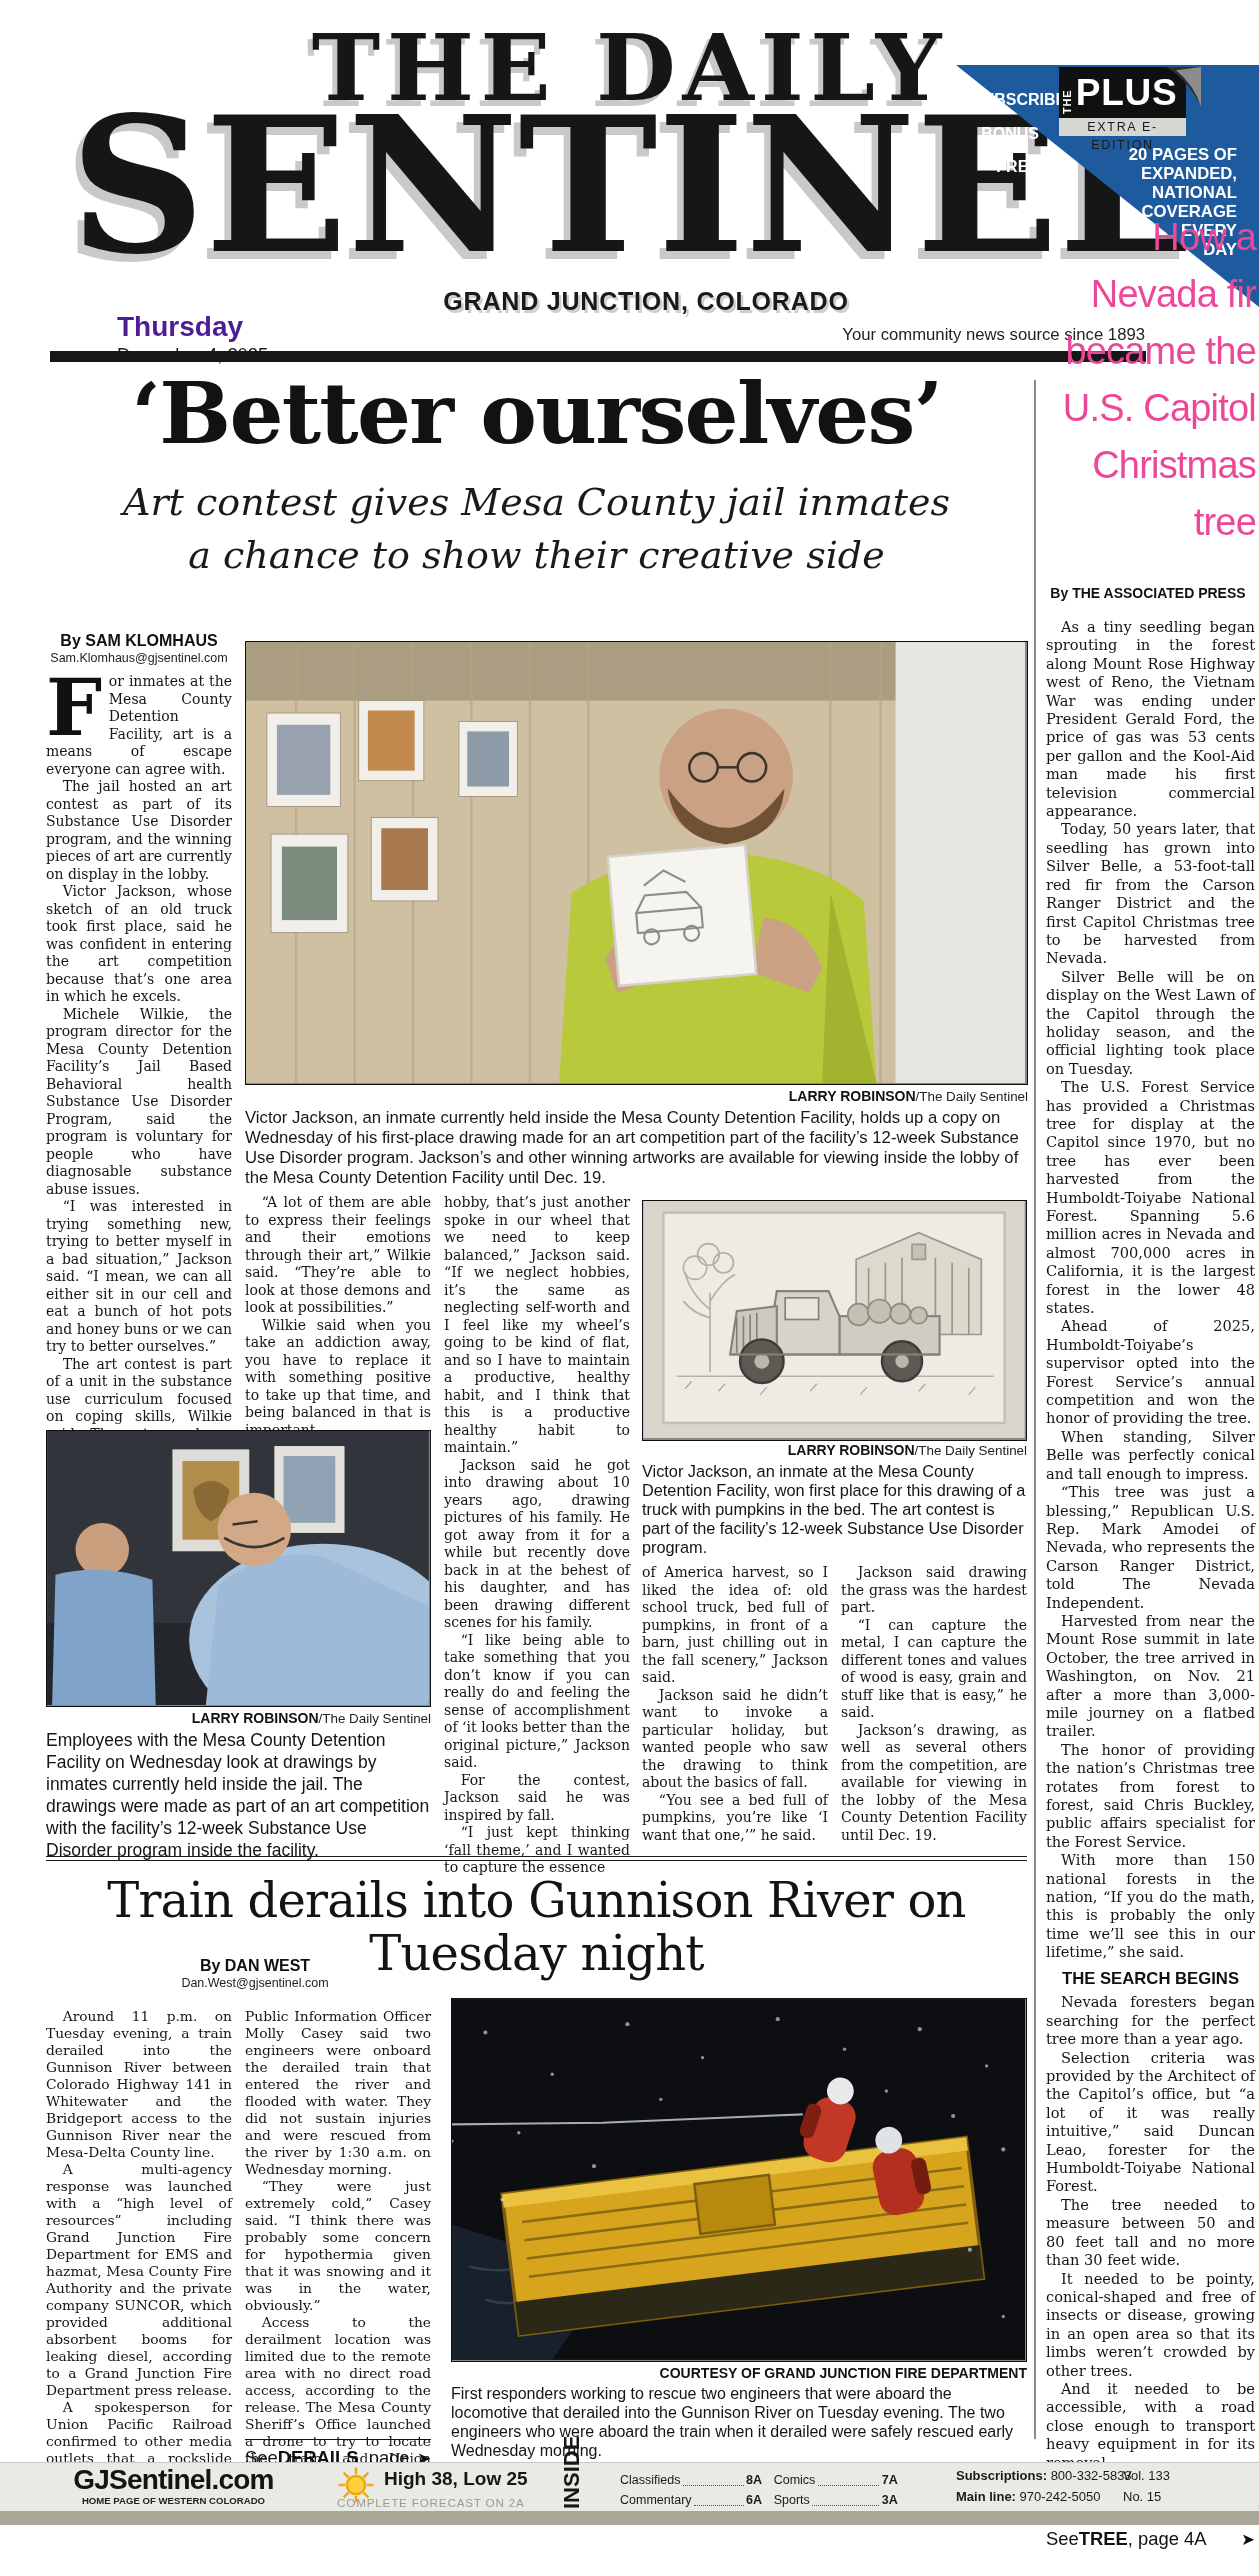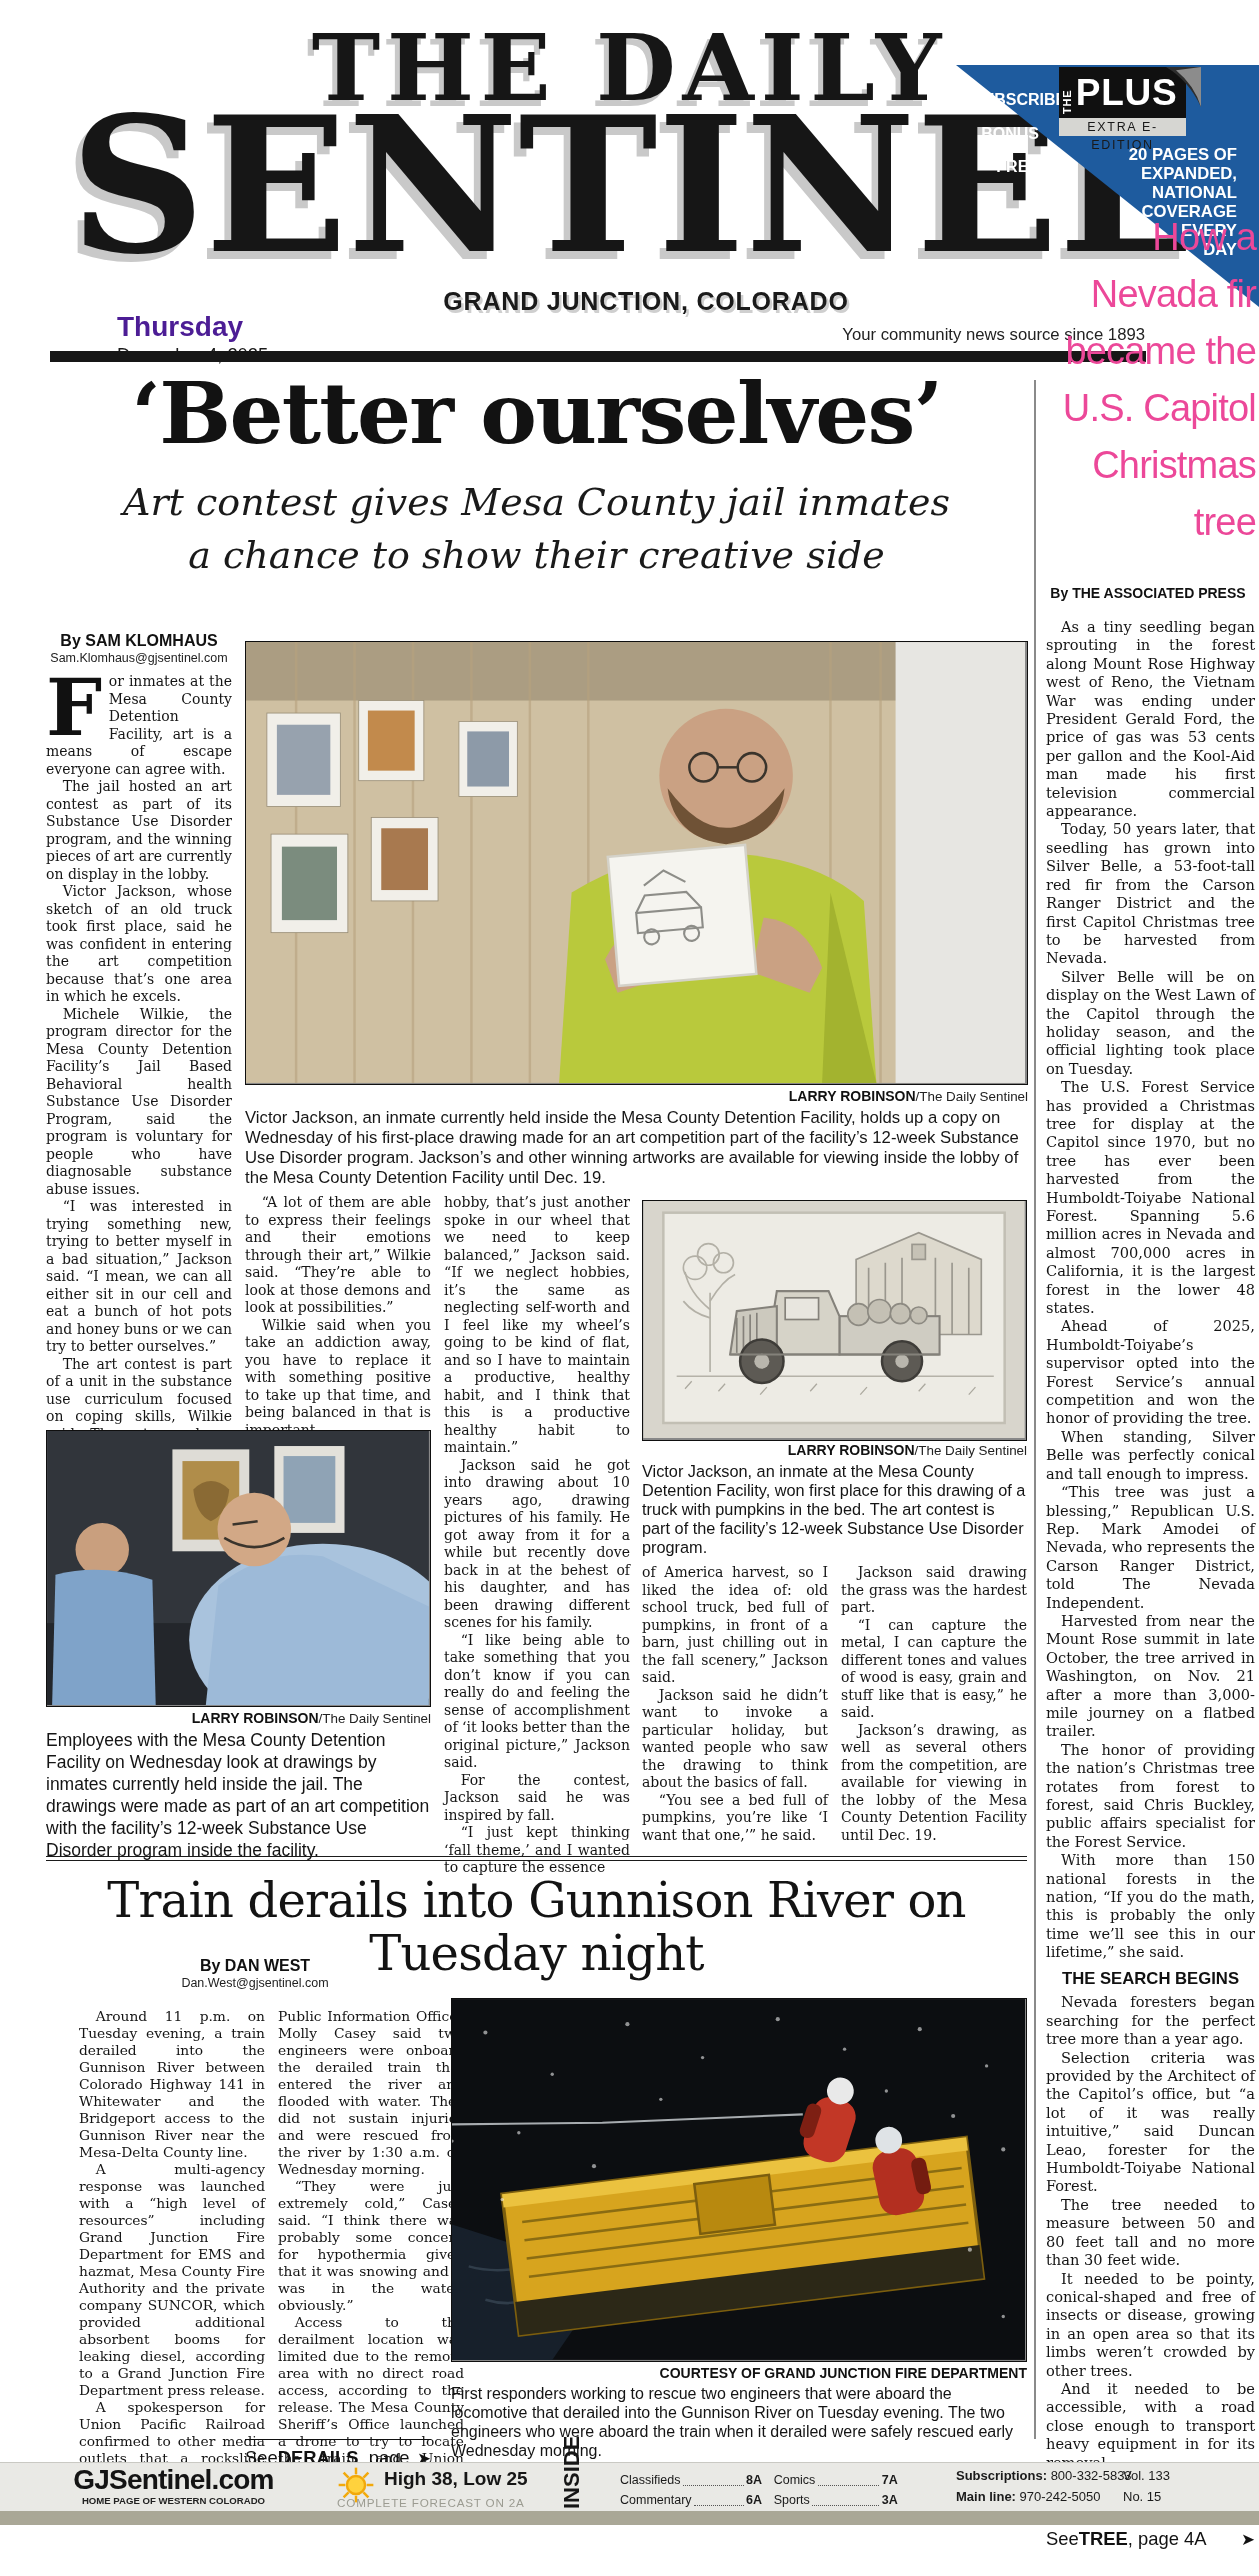--- a/index.html
+++ b/index.html
@@ -97,21 +97,21 @@
   .jump .jword{font-weight:700;}
   .jump .jarrow{margin-left:auto;font-size:16.7px;}
   #rail-jump{margin-top:11.7px;}
 
   
   #rule-double{left:46px;top:1856px;width:981px;height:3.3px;
     border-top:1.7px solid #1b1b1b;border-bottom:0.8px solid #1b1b1b;}
   #train-hl{left:46px;top:1874px;width:981px;text-align:center;
     font:400 48px/1.1 "DejaVu Serif",serif;color:#131313;letter-spacing:-0.8px;}
   #train-byline{left:46px;top:1956px;width:418px;}
-  .traincol{font:13.8px/17px "DejaVu Serif",serif;text-align:justify;margin-left:33px;}
+  .traincol{font:13.8px/17px "DejaVu Serif",serif;text-align:justify;}
   .traincol p{margin:0;text-indent:16.7px;}
   #train-col1{left:46px;top:2008px;width:186px;}
   #train-col2{left:245px;top:2008px;width:186px;}
   #train-jump{left:245px;top:2439px;width:186px;}
   #train-photo{left:451px;top:1998px;width:576px;height:364px;}
   #train-credit{left:451px;top:2366px;width:576px;}
   #train-caption{left:451px;top:2384px;width:576px;font:16px/19px "Liberation Sans",sans-serif;}
 
   
   #footer{left:0;top:2462px;width:1260px;height:48px;background:#e9e9e5;border-top:0.8px solid #c9c9c3;}

